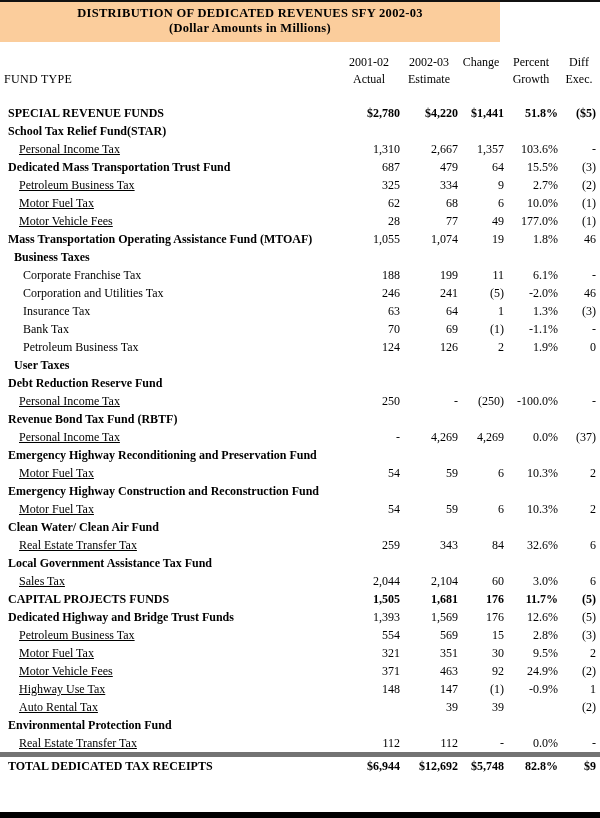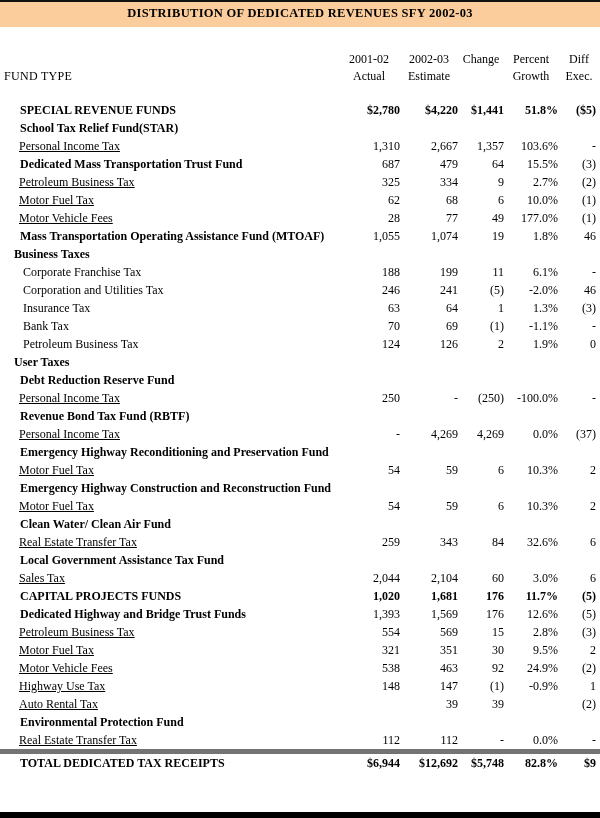--- a/index.html
+++ b/index.html
@@ -6,36 +6,36 @@
   html, body { background: #ffffff; }
   body { font-family: "Liberation Serif", serif; color: #000; }
   .sheet {
     width: 600px; height: 818px;
     position: relative;
     background: #ffffff;
     border-top: 2px solid #111;
     overflow: hidden;
   }
   .title-bar {
-    width: 600px;
+    width: 500px;
     background: #FBCD9C;
     padding: 4px 0 6px 0;
     text-align: center;
   }
   .title-bar .t1, .title-bar .t2 {
     font-weight: bold;
     font-size: 12.5px;
     line-height: 15px;
     letter-spacing: 0.3px;
   }
   table.rev {
     width: 600px;
     border-collapse: collapse;
     table-layout: fixed;
-    margin-top: 24px;
+    margin-top: 12px;
   }
   col.c-label { width: 338px; }
   col.c-v1 { width: 62px; }
   col.c-v2 { width: 58px; }
   col.c-v3 { width: 46px; }
   col.c-v4 { width: 54px; }
   col.c-v5 { width: 42px; }
   thead td {
     font-size: 12px;
     line-height: 17px;
@@ -53,40 +53,41 @@
   tbody td {
     font-size: 12px;
     line-height: 18px;
     height: 18px;
     white-space: nowrap;
     overflow: hidden;
   }
   tbody td.label { text-align: left; }
   tbody td.num { text-align: right; }
   tbody td.num:last-child { padding-right: 4px; }
-  td.ind0 { padding-left: 20px; }
+  td.ind0 { padding-left: 8px; }
   td.ind1 { padding-left: 14px; }
   td.ind2 { padding-left: 19px; text-decoration: underline; }
   td.ind3 { padding-left: 23px; }
   .b { font-weight: bold; }
   tr.rule-above td { border-top: 5px solid #737373; }
   .bottom-bar {
     position: absolute;
     left: 0; bottom: 0;
     width: 600px; height: 6px;
     background: #000;
   }
 </style>
 </head>
 <body>
 
 <div class="sheet">
 
   <div class="title-bar">
     <div class="t1">DISTRIBUTION OF DEDICATED REVENUES SFY 2002-03</div>
+    <div class="t2">(Dollar Amounts in Millions)</div>
   </div>
 
   <table class="rev">
     <colgroup>
       <col class="c-label">
         <col class="c-v1">
         <col class="c-v2">
         <col class="c-v3">
         <col class="c-v4">
         <col class="c-v5">
@@ -324,21 +325,21 @@
         <tr>
           <td class="label ind2">Sales Tax</td>
           <td class="num">2,044</td>
           <td class="num">2,104</td>
           <td class="num">60</td>
           <td class="num">3.0%</td>
           <td class="num">6</td>
         </tr>
         <tr>
           <td class="label ind0 b">CAPITAL PROJECTS FUNDS</td>
-          <td class="num b">1,020</td>
+          <td class="num b">1,505</td>
           <td class="num b">1,681</td>
           <td class="num b">176</td>
           <td class="num b">11.7%</td>
           <td class="num b">(5)</td>
         </tr>
         <tr>
           <td class="label ind0 b">Dedicated Highway and Bridge Trust Funds</td>
           <td class="num">1,393</td>
           <td class="num">1,569</td>
           <td class="num">176</td>
@@ -356,21 +357,21 @@
         <tr>
           <td class="label ind2">Motor Fuel Tax</td>
           <td class="num">321</td>
           <td class="num">351</td>
           <td class="num">30</td>
           <td class="num">9.5%</td>
           <td class="num">2</td>
         </tr>
         <tr>
           <td class="label ind2">Motor Vehicle Fees</td>
-          <td class="num">538</td>
+          <td class="num">371</td>
           <td class="num">463</td>
           <td class="num">92</td>
           <td class="num">24.9%</td>
           <td class="num">(2)</td>
         </tr>
         <tr>
           <td class="label ind2">Highway Use Tax</td>
           <td class="num">148</td>
           <td class="num">147</td>
           <td class="num">(1)</td>

